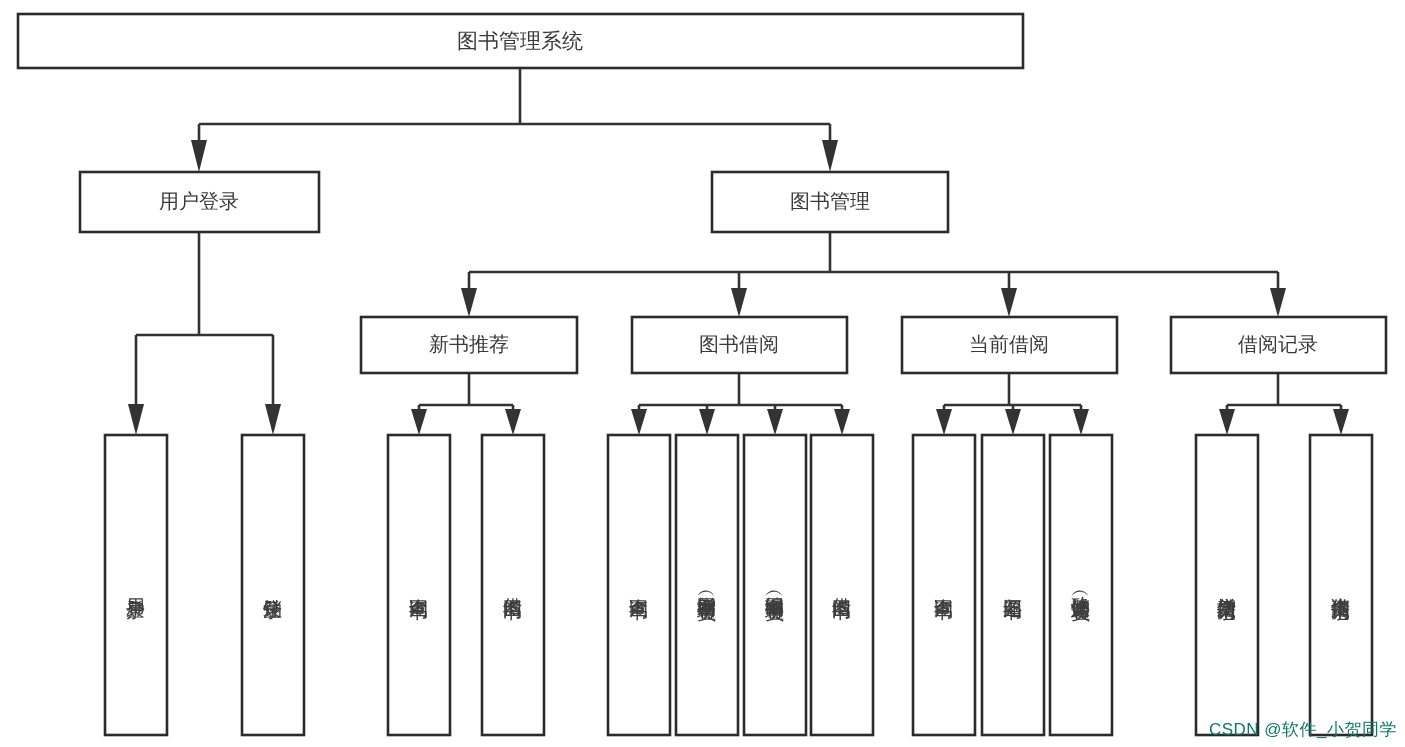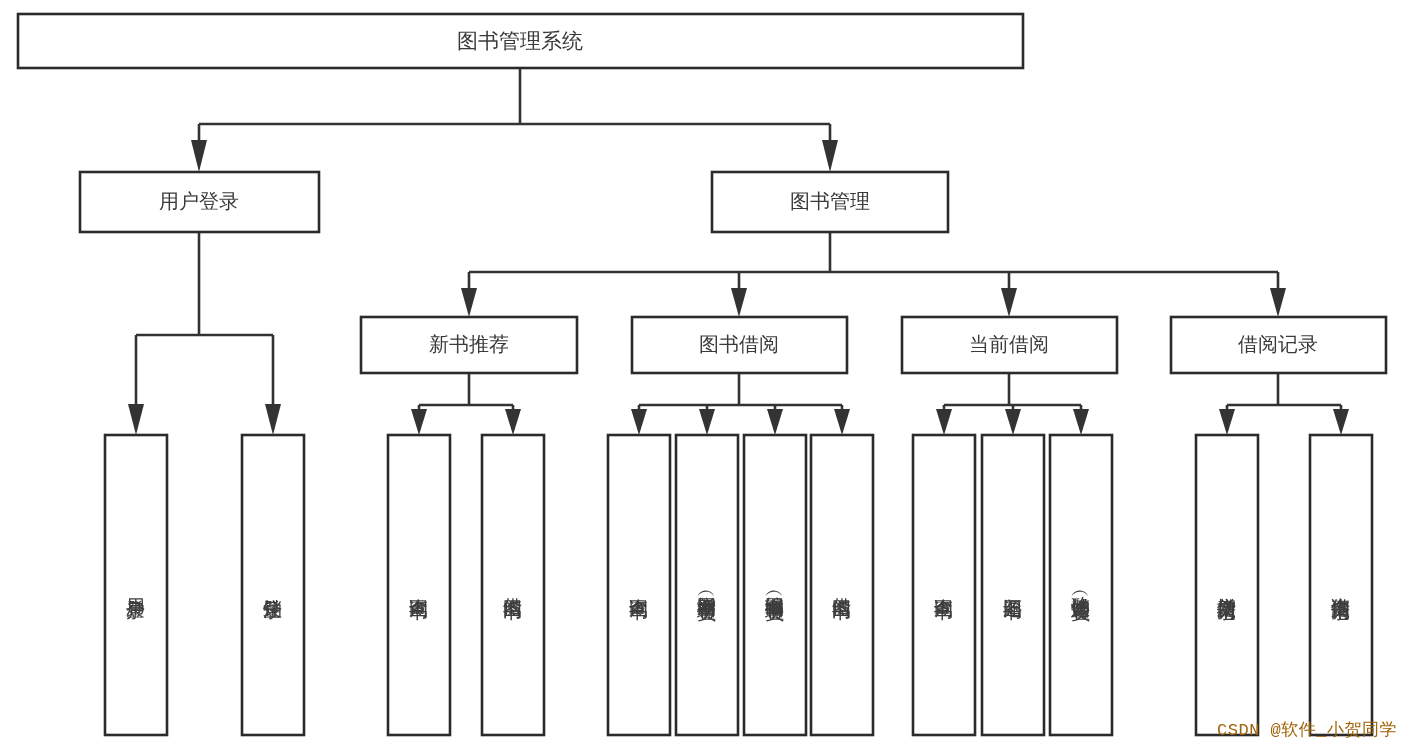--- a/index.html
+++ b/index.html
@@ -69,23 +69,23 @@
     display: flex;
     align-items: center;
     justify-content: center;
     pointer-events: none;
     -webkit-font-smoothing: antialiased;
   }
   .watermark {
     position: absolute;
     right: 8px;
     bottom: 6px;
-    font-family: Liberation Mono, monospace;
+    font-family: Liberation Sans, sans-serif;
     font-size: 17px;
-    color: #a16207;
+    color: #0f766e;
     white-space: nowrap;
     letter-spacing: 0.5px;
   }
 </style>
 </head>
 <body>
 
 <div id="diagram-root">
 
   <svg class="diagram-canvas" viewBox="0 0 1405 747">

